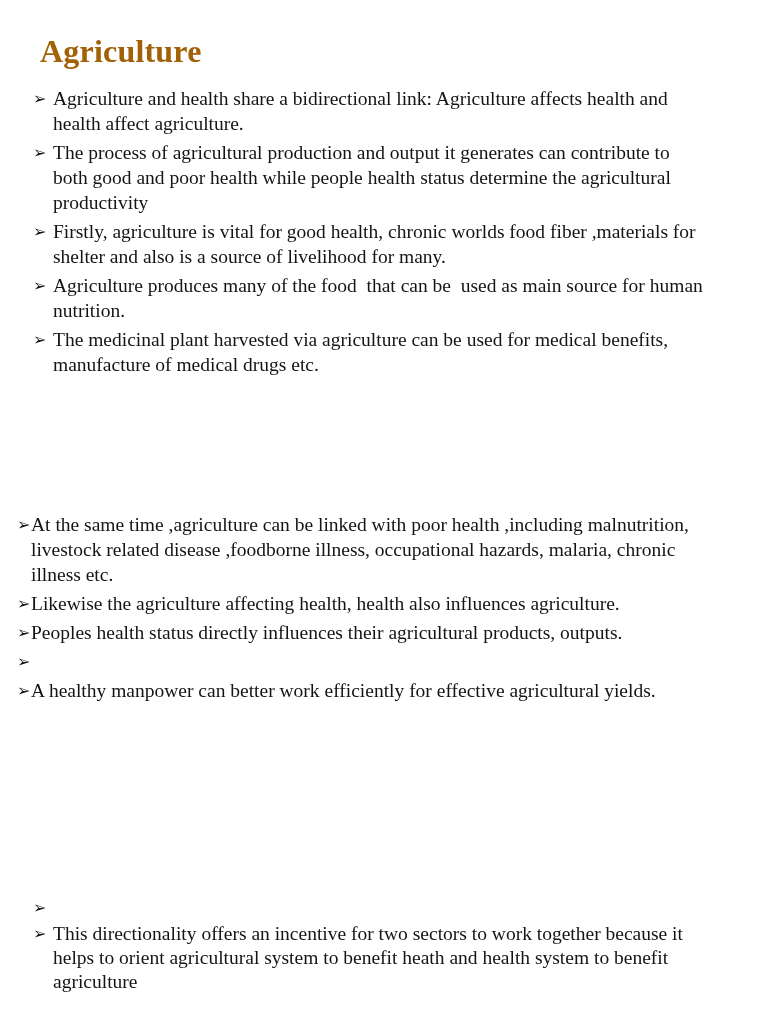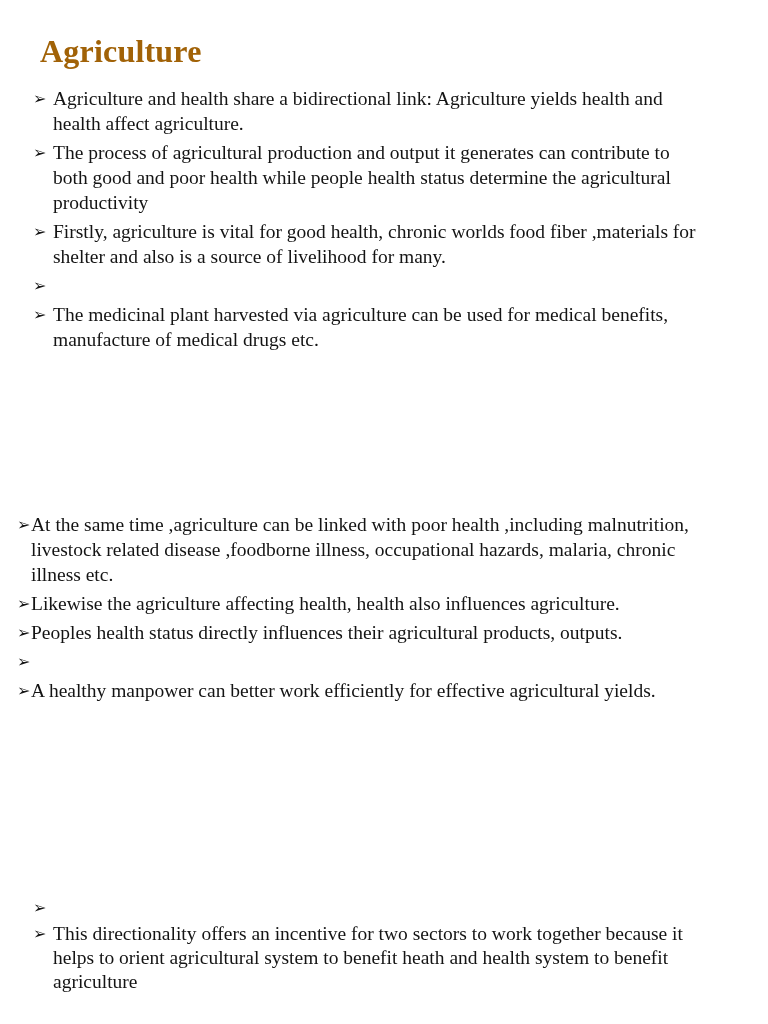--- a/index.html
+++ b/index.html
@@ -49,36 +49,38 @@
 </head>
 <body>
 
 <div class="page">
 
   <div class="title">Agriculture</div>
 
   <div class="group group-top">
     <div class="li">
       <span class="marker">➢</span>
-      <span class="txt">Agriculture and health share a bidirectional link: Agriculture yields health and
+      <span class="txt">Agriculture and health share a bidirectional link: Agriculture affects health and
 health affect agriculture.</span>
     </div>
     <div class="li">
       <span class="marker">➢</span>
       <span class="txt">The process of agricultural production and output it generates can contribute to
 both good and poor health while people health status determine the agricultural
 productivity</span>
     </div>
     <div class="li">
       <span class="marker">➢</span>
       <span class="txt">Firstly, agriculture is vital for good health, chronic worlds food fiber ,materials for
 shelter and also is a source of livelihood for many.</span>
     </div>
     <div class="li">
       <span class="marker">➢</span>
+      <span class="txt">Agriculture produces many of the food  that can be  used as main source for human
+nutrition.</span>
     </div>
     <div class="li">
       <span class="marker">➢</span>
       <span class="txt">The medicinal plant harvested via agriculture can be used for medical benefits,
 manufacture of medical drugs etc.</span>
     </div>
   </div>
 
   <div class="group group-mid">
     <div class="li">

